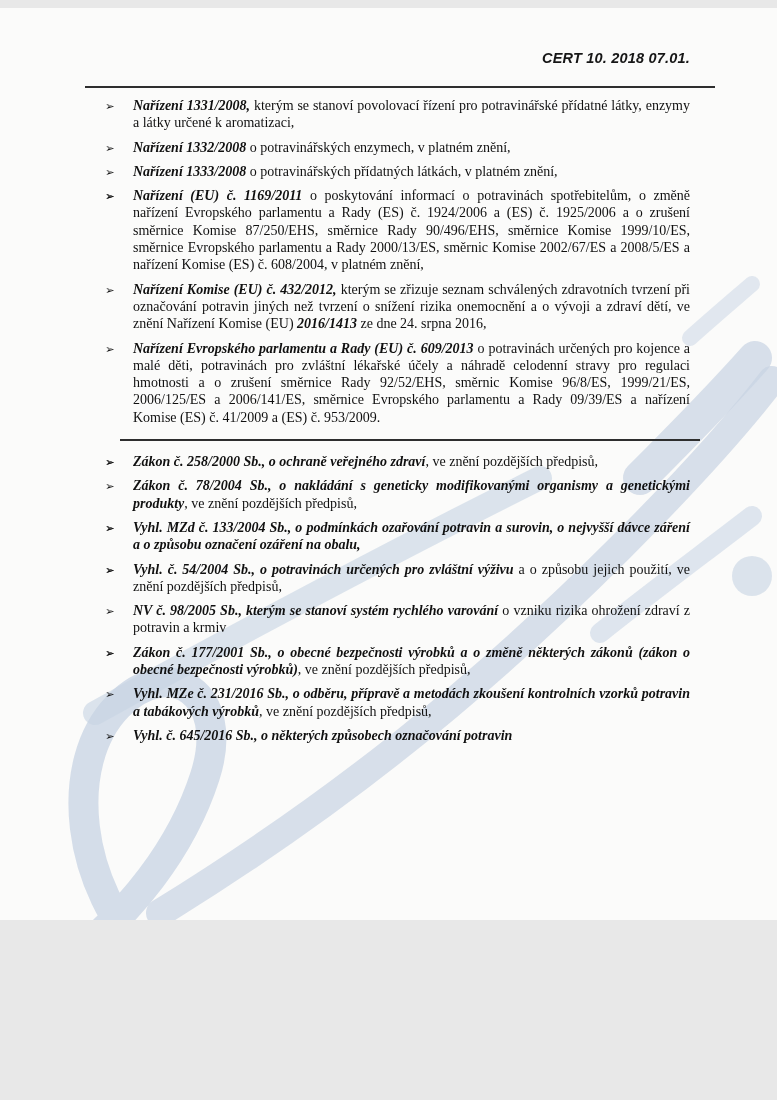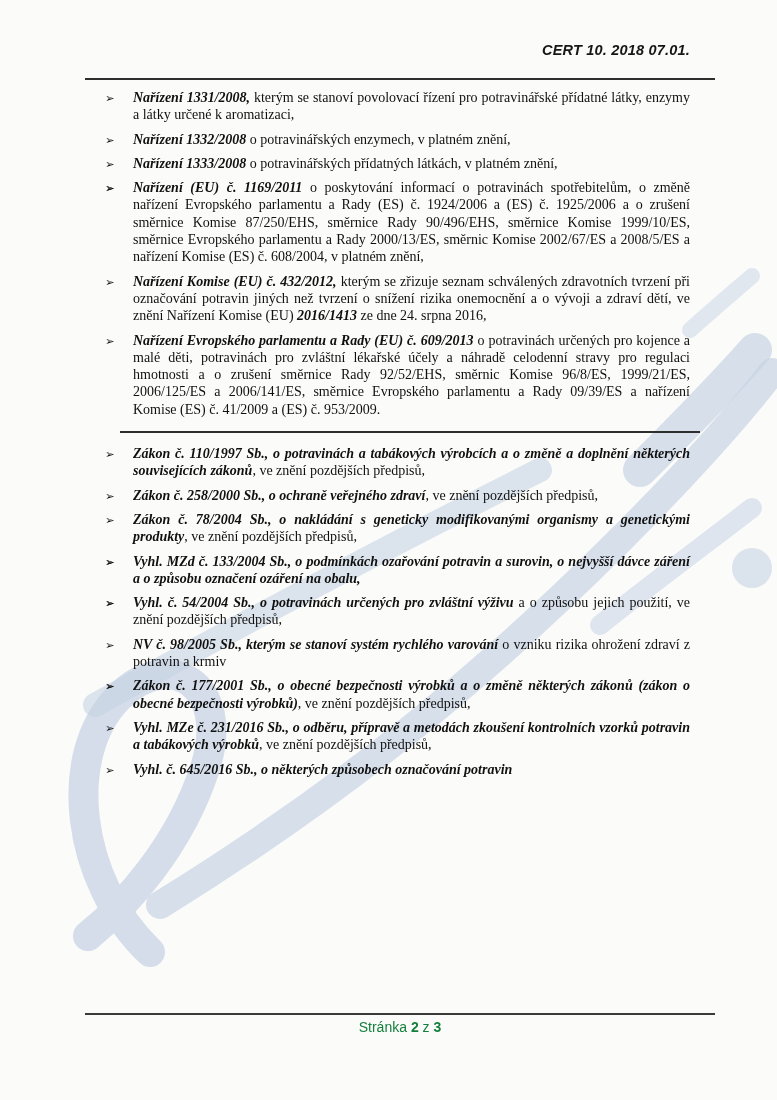--- a/index.html
+++ b/index.html
@@ -1,19 +1,19 @@
 <!DOCTYPE html>
 <html style="--wm: #c7d3e3; --rule: #2e2e2e;"><head>
 <meta charset="utf-8">
 <style>
   html,body{margin:0;padding:0;background:#e8e8e8;}
   .page{
     position:relative;
-    width:777px;height:1100px;
-    margin:0 auto;
+    width:777px;height:912px;
+    margin:8px auto;
     background:#fbfbfa;
     overflow:hidden;
     font-family:"Liberation Serif", serif;
     color:#101010;
   }
   .watermark{position:absolute;inset:0;z-index:0;pointer-events:none;}
   .doc{position:absolute;left:85px;top:0;width:605px;z-index:1;}
   .header-line{
     text-align:right;
     padding-top:42px;
@@ -81,21 +81,21 @@
         <li><span class="bullet">➢</span><span><b>Nařízení 1333/2008</b><span> o potravinářských přídatných látkách, v platném znění,</span></span></li>
         <li><span class="bullet">➢</span></li>
         <li><span class="bullet">➢</span><span><b>Nařízení (EU) č. 1169/2011</b><span> o poskytování informací o potravinách spotřebitelům, o změně nařízení Evropského parlamentu a Rady (ES) č. 1924/2006 a (ES) č. 1925/2006 a o zrušení směrnice Komise 87/250/EHS, směrnice Rady 90/496/EHS, směrnice Komise 1999/10/ES, směrnice Evropského parlamentu a Rady 2000/13/ES, směrnic Komise 2002/67/ES a 2008/5/ES a nařízení Komise (ES) č. 608/2004, v platném znění,</span></span></li>
         <li><span class="bullet">➢</span><span><b>Nařízení Komise (EU) č. 432/2012,</b><span> kterým se zřizuje seznam schválených zdravotních tvrzení při označování potravin jiných než tvrzení o snížení rizika onemocnění a o vývoji a zdraví dětí, ve znění Nařízení Komise (EU) </span><b>2016/1413</b><span> ze dne 24. srpna 2016,</span></span></li>
         <li><span class="bullet">➢</span><span><b>Nařízení Evropského parlamentu a Rady (EU) č. 609/2013</b><span> o potravinách určených pro kojence a malé děti, potravinách pro zvláštní lékařské účely a náhradě celodenní stravy pro regulaci hmotnosti a o zrušení směrnice Rady 92/52/EHS, směrnic Komise 96/8/ES, 1999/21/ES, 2006/125/ES a 2006/141/ES, směrnice Evropského parlamentu a Rady 09/39/ES a nařízení Komise (ES) č. 41/2009 a (ES) č. 953/2009.</span></span></li>
       </ul>
 
     <hr class="rule rule-mid">
 
     <ul class="reg-list second">
-        <li><span class="bullet">➢</span><span><b>Zákon č. 110/1997 Sb., o potravinách a tabákových výrobcích a o změně a doplnění některých souvisejících zákonů</b><span>, ve znění pozdějších předpisů,</span></span></li>
+        <li><span class="bullet">➢</span></li>
         <li><span class="bullet">➢</span><span><b>Zákon č. 258/2000 Sb., o ochraně veřejného zdraví</b><span>, ve znění pozdějších předpisů,</span></span></li>
         <li><span class="bullet">➢</span><span><b>Zákon č. 78/2004 Sb., o nakládání s geneticky modifikovanými organismy a genetickými produkty</b><span>, ve znění pozdějších předpisů,</span></span></li>
         <li><span class="bullet">➢</span></li>
         <li><span class="bullet">➢</span><span><b>Vyhl. MZd č. 133/2004 Sb., o podmínkách ozařování potravin a surovin, o nejvyšší dávce záření a o způsobu označení ozáření na obalu,</b></span></li>
         <li><span class="bullet">➢</span></li>
         <li><span class="bullet">➢</span><span><b>Vyhl. č. 54/2004 Sb., o potravinách určených pro zvláštní výživu</b><span> a o způsobu jejich použití, ve znění pozdějších předpisů,</span></span></li>
         <li><span class="bullet">➢</span><span><b>NV č. 98/2005 Sb., kterým se stanoví systém rychlého varování</b><span> o vzniku rizika ohrožení zdraví z potravin a krmiv</span></span></li>
         <li><span class="bullet">➢</span></li>
         <li><span class="bullet">➢</span><span><b>Zákon č. 177/2001 Sb., o obecné bezpečnosti výrobků a o změně některých zákonů (zákon o obecné bezpečnosti výrobků)</b><span>, ve znění pozdějších předpisů,</span></span></li>
         <li><span class="bullet">➢</span><span><b>Vyhl. MZe č. 231/2016 Sb., o odběru, přípravě a metodách zkoušení kontrolních vzorků potravin a tabákových výrobků</b><span>, ve znění pozdějších předpisů,</span></span></li>

